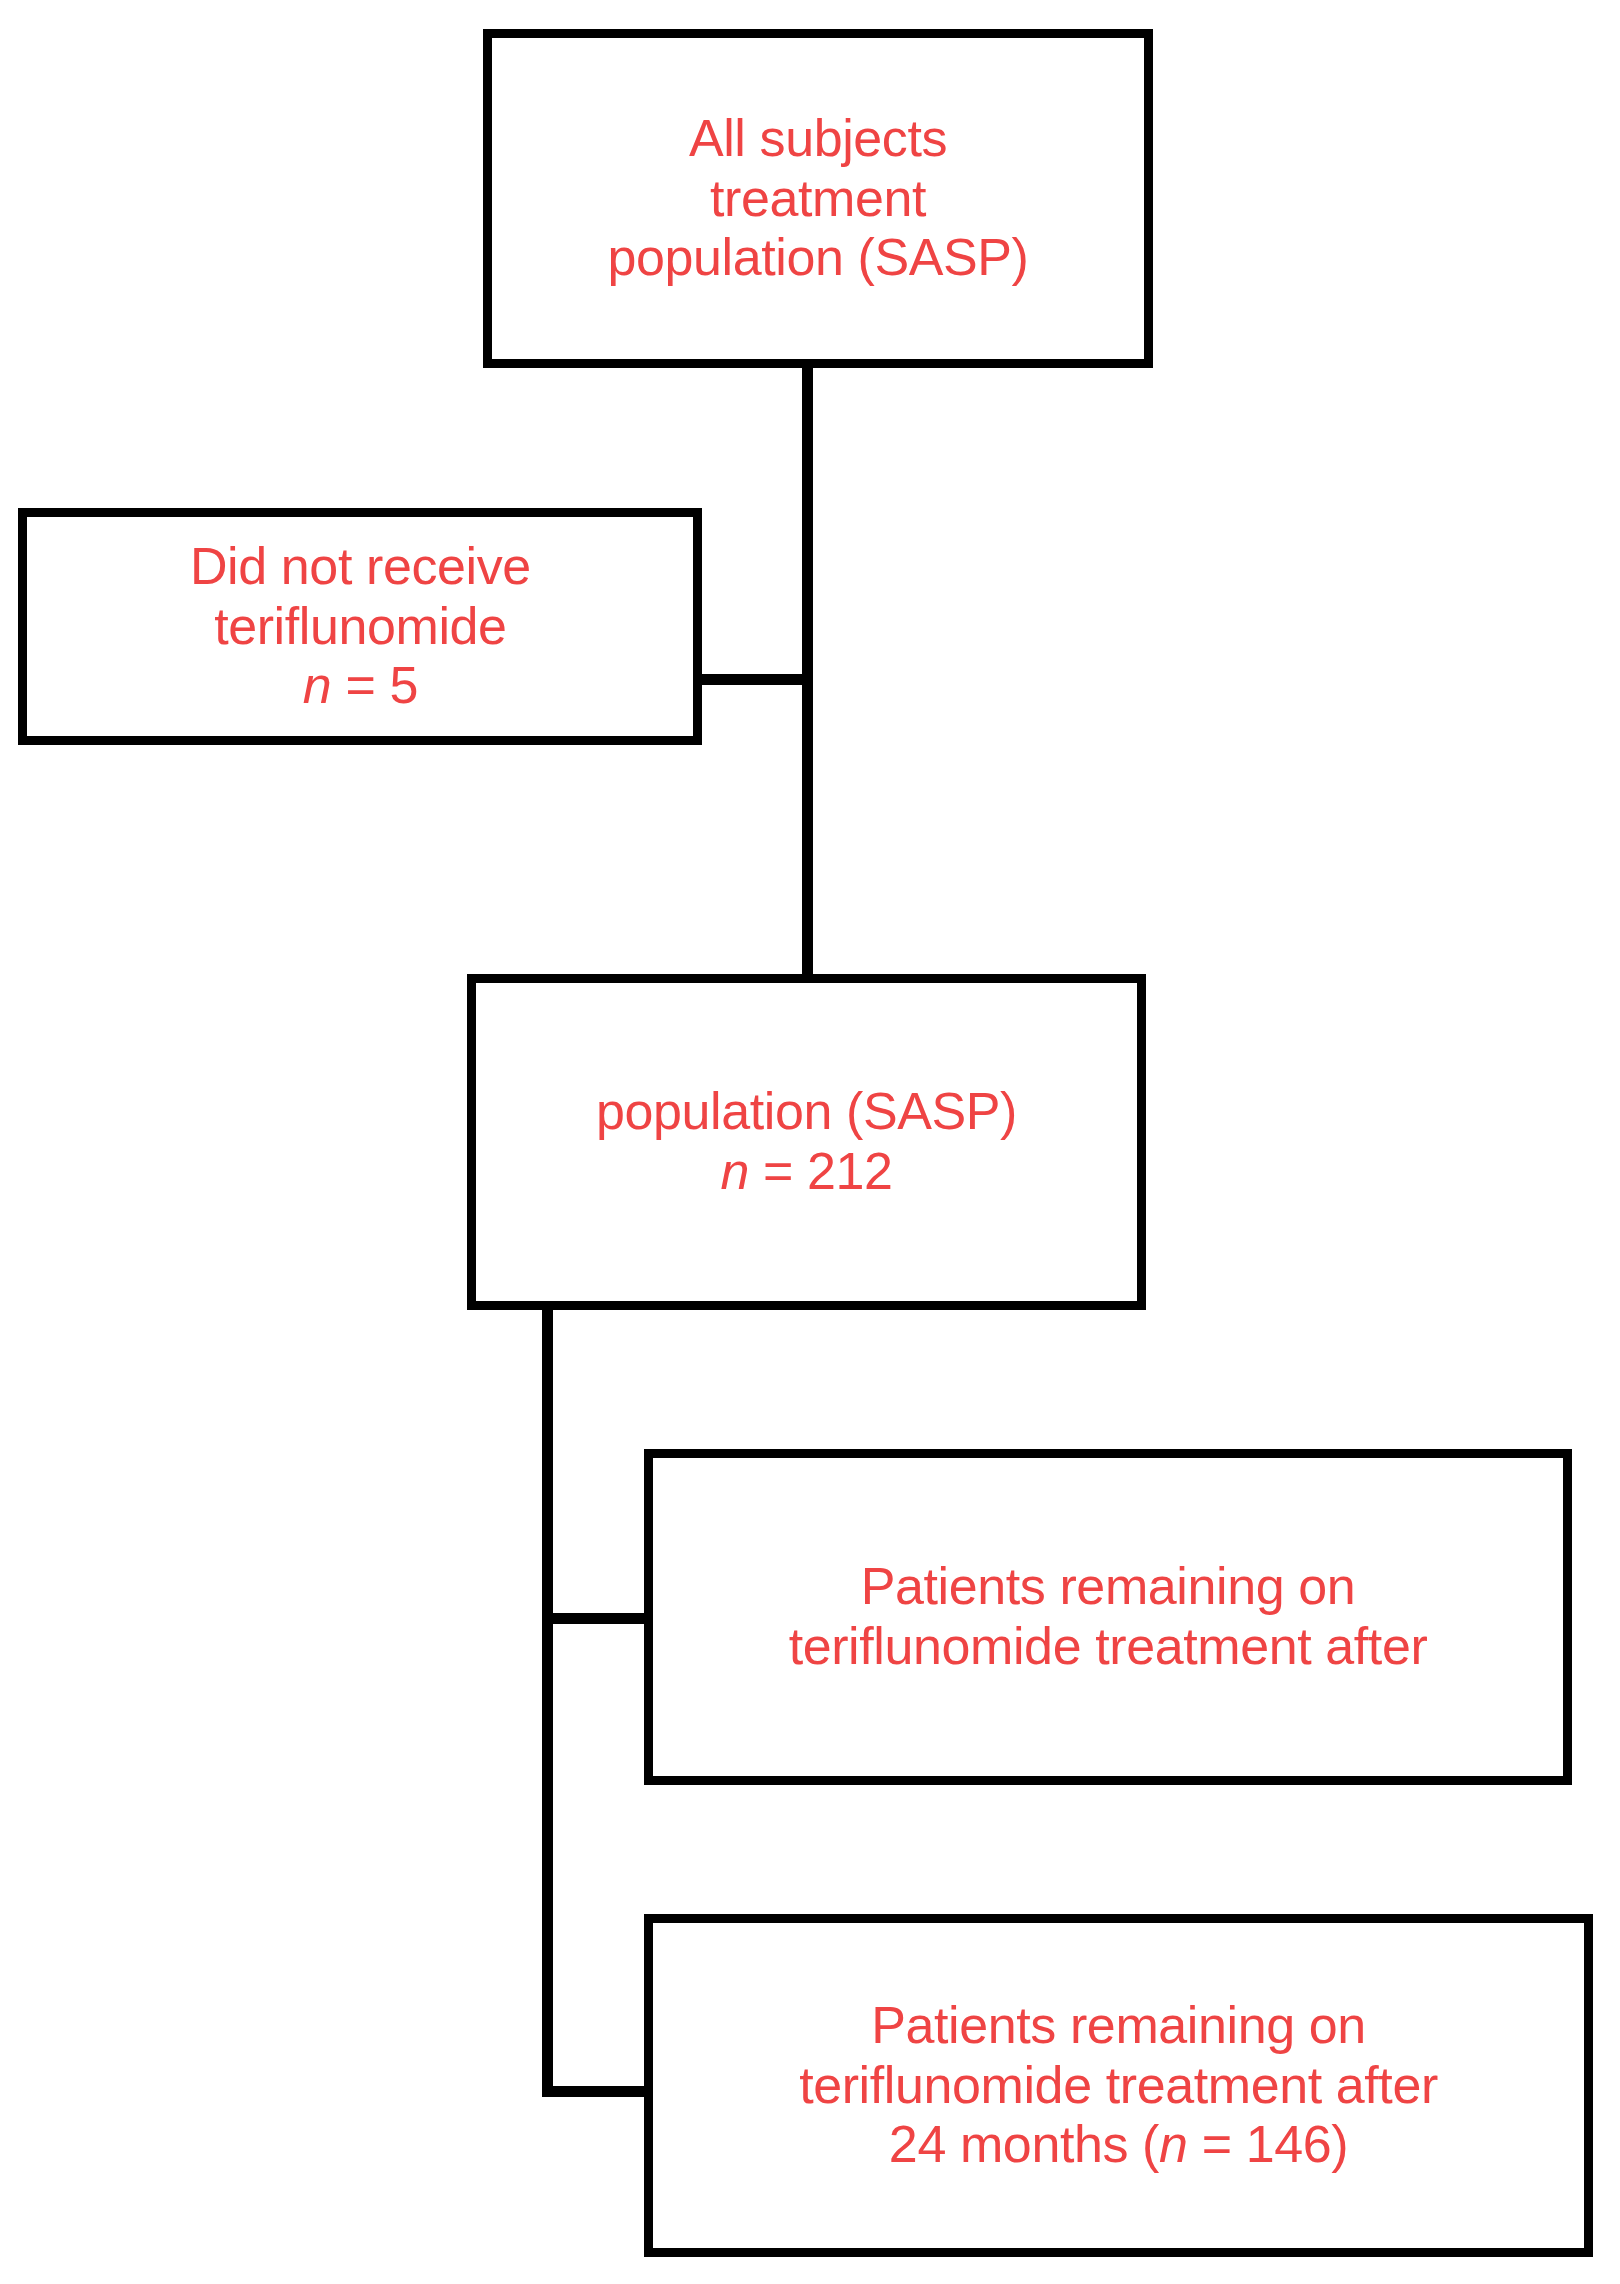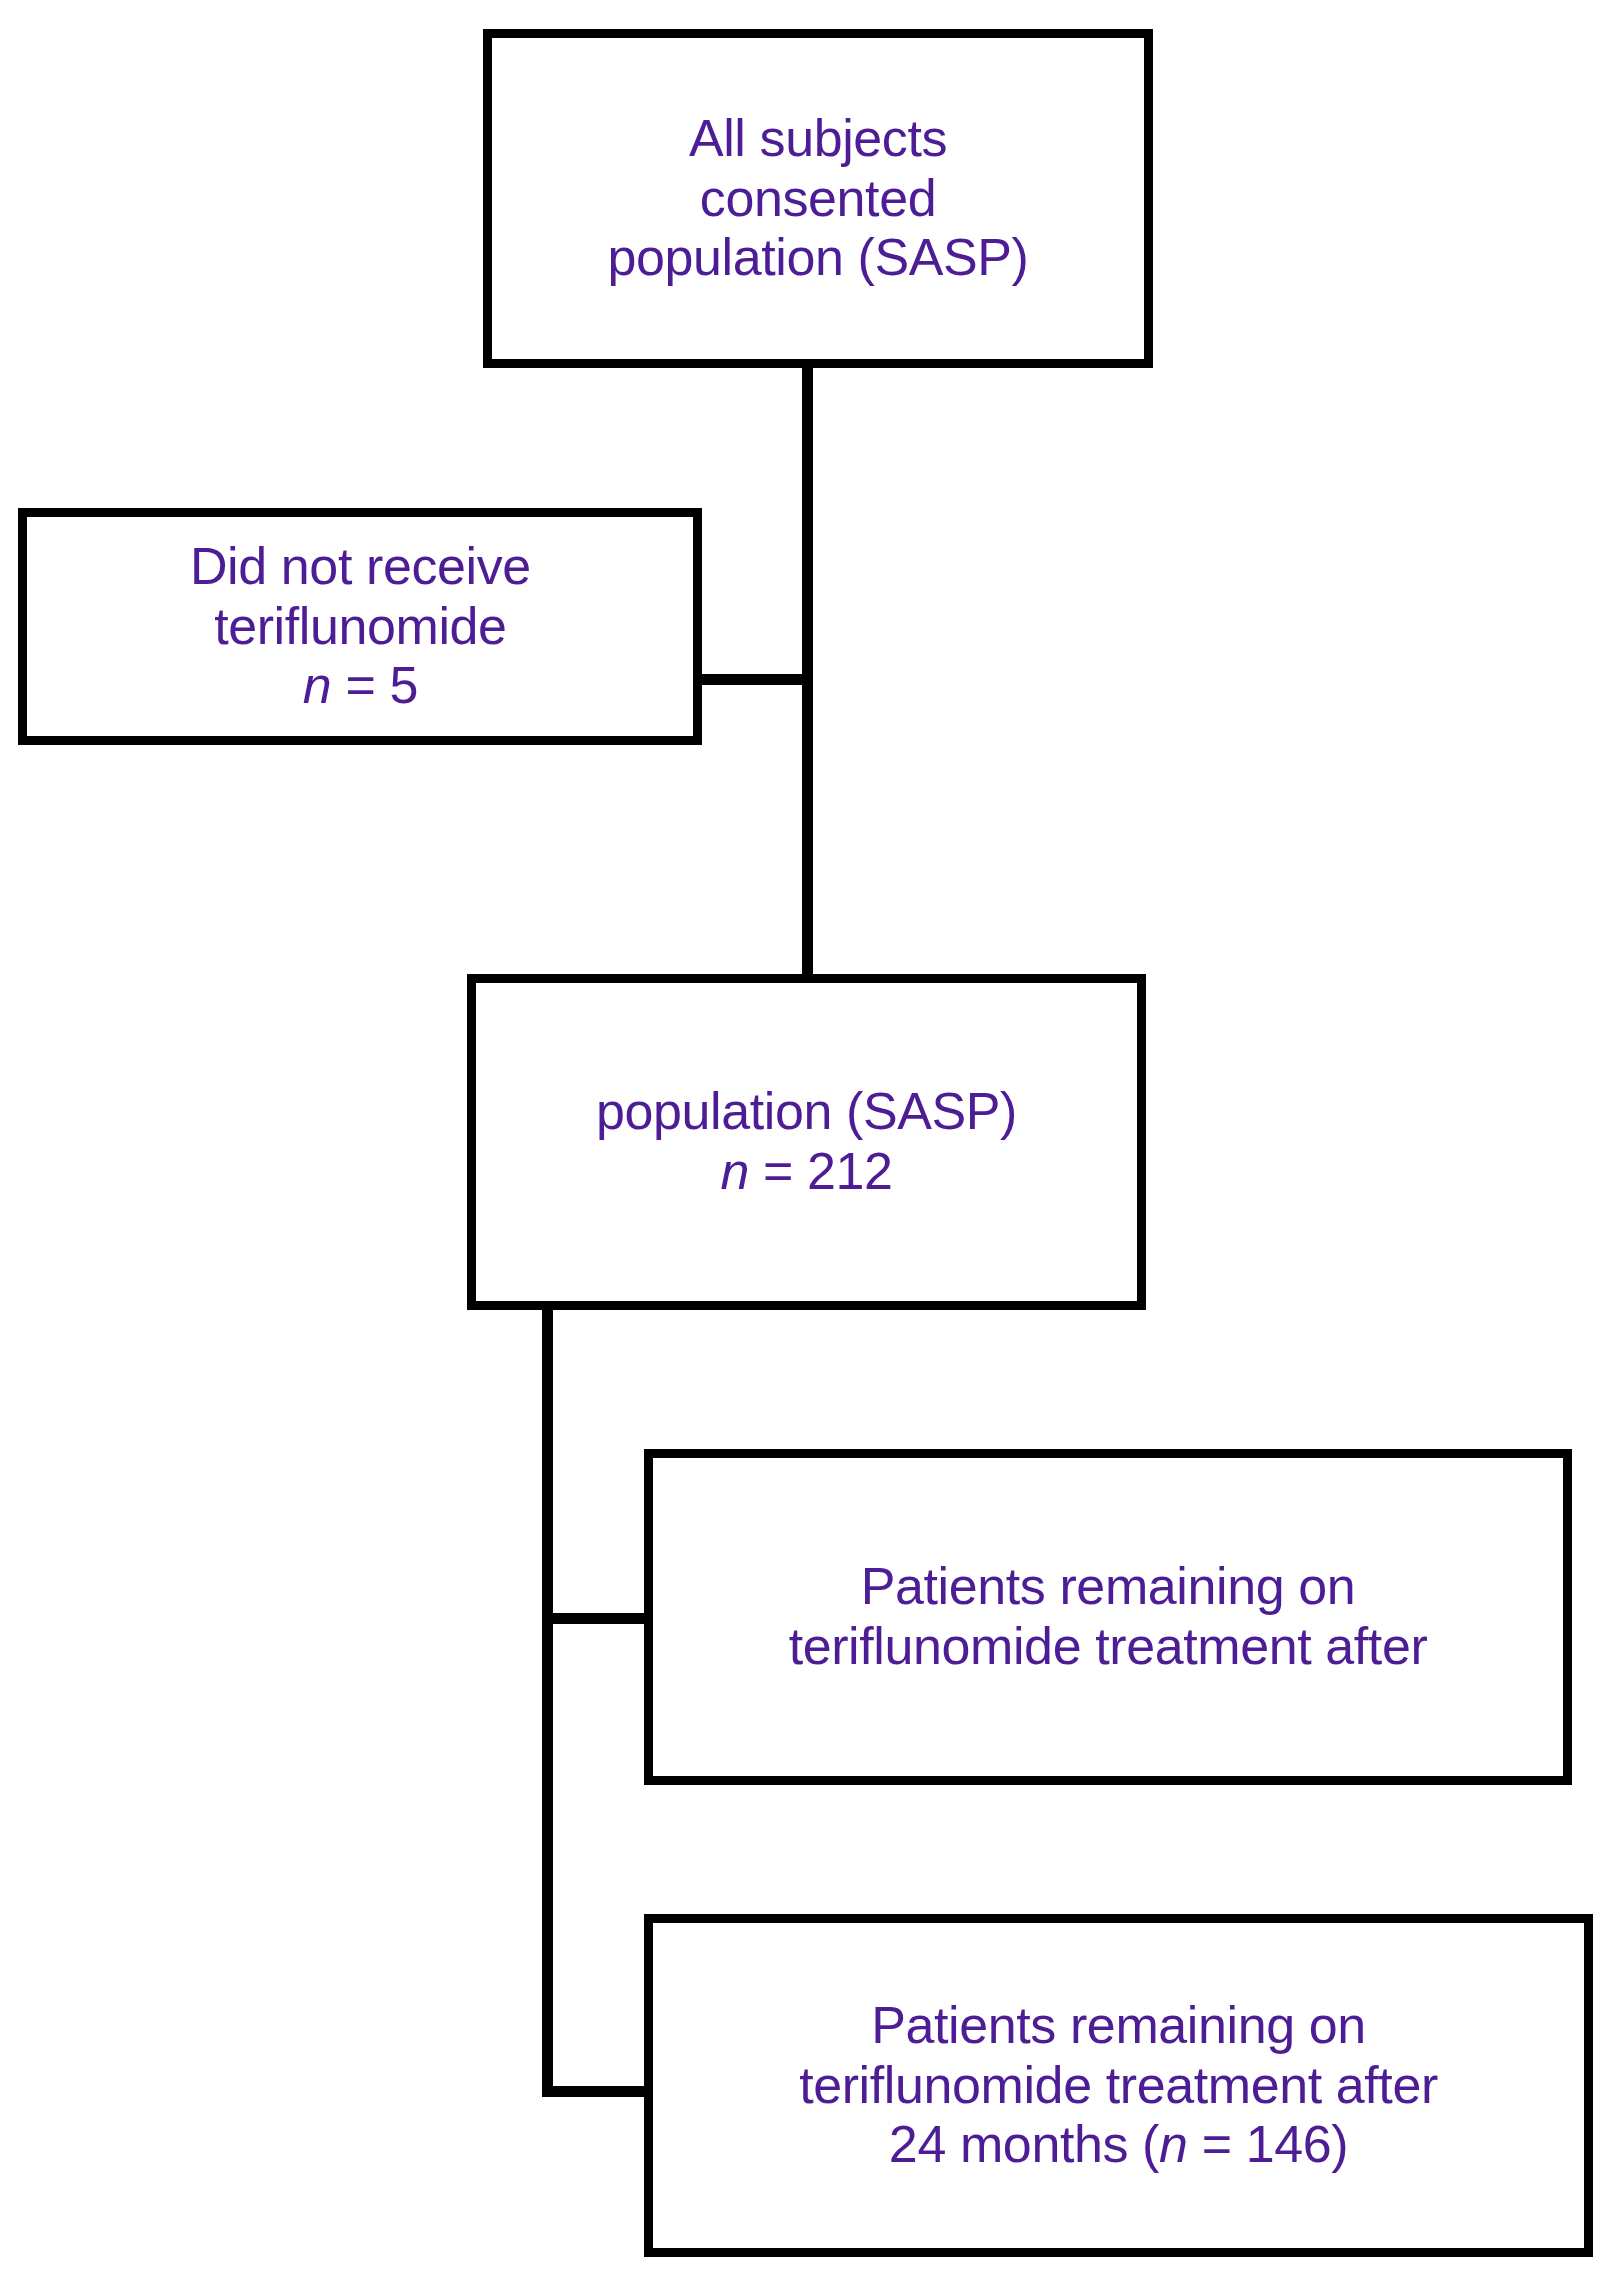--- a/index.html
+++ b/index.html
@@ -24,21 +24,21 @@
     background: #ffffff;
     display: flex;
     align-items: center;
     justify-content: center;
     text-align: center;
     z-index: 3;
   }
   .node-text {
     display: block;
     width: 100%;
-    color: #4c1d95;
+    color: #ef4444;
     font-size: 52px;
     line-height: 1.15;
     letter-spacing: -0.4px;
     padding: 0 28px;
     box-sizing: border-box;
   }
   .node-text .em {
     font-style: italic;
   }
   .node-text .nline {
@@ -79,21 +79,21 @@
 
   <div class="connector" id="conn-ascp-sasp"></div>
   <div class="connector" id="conn-excluded"></div>
   <div class="connector" id="conn-sasp-down"></div>
   <div class="connector" id="conn-month12"></div>
   <div class="connector" id="conn-month24"></div>
 
   <div class="node" id="node-ascp">
     <span class="node-text">
       <span class="nline">All subjects</span>
-      <span class="nline">consented</span>
+      <span class="nline">treatment</span>
       <span class="nline">population (SASP)</span>
     </span>
   </div>
 
   <div class="node" id="node-excluded">
     <span class="node-text">
       <span class="nline">Did not receive</span>
       <span class="nline">teriflunomide</span>
       <span class="nline"><span class="em">n</span><span> = </span><span>5</span></span>
     </span>

